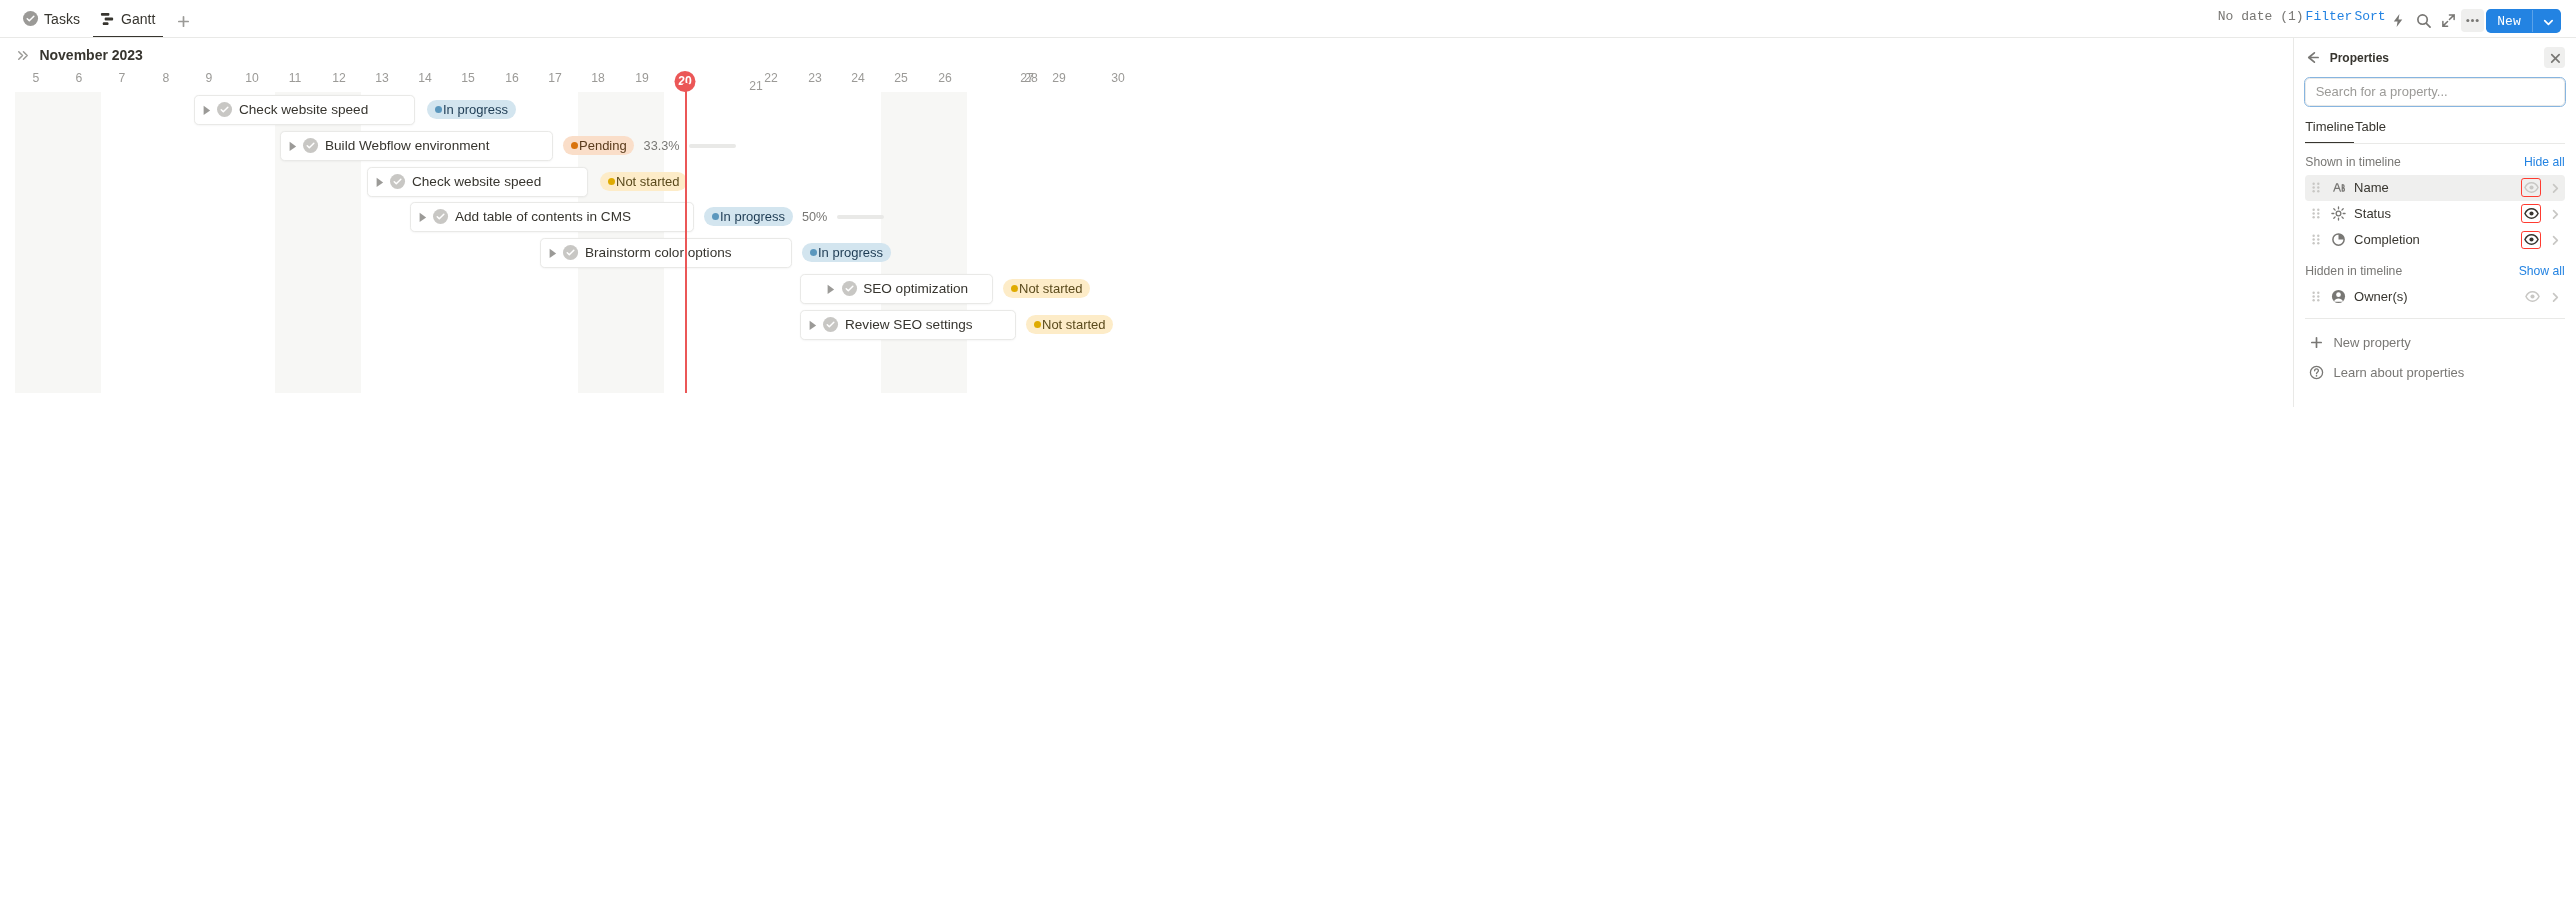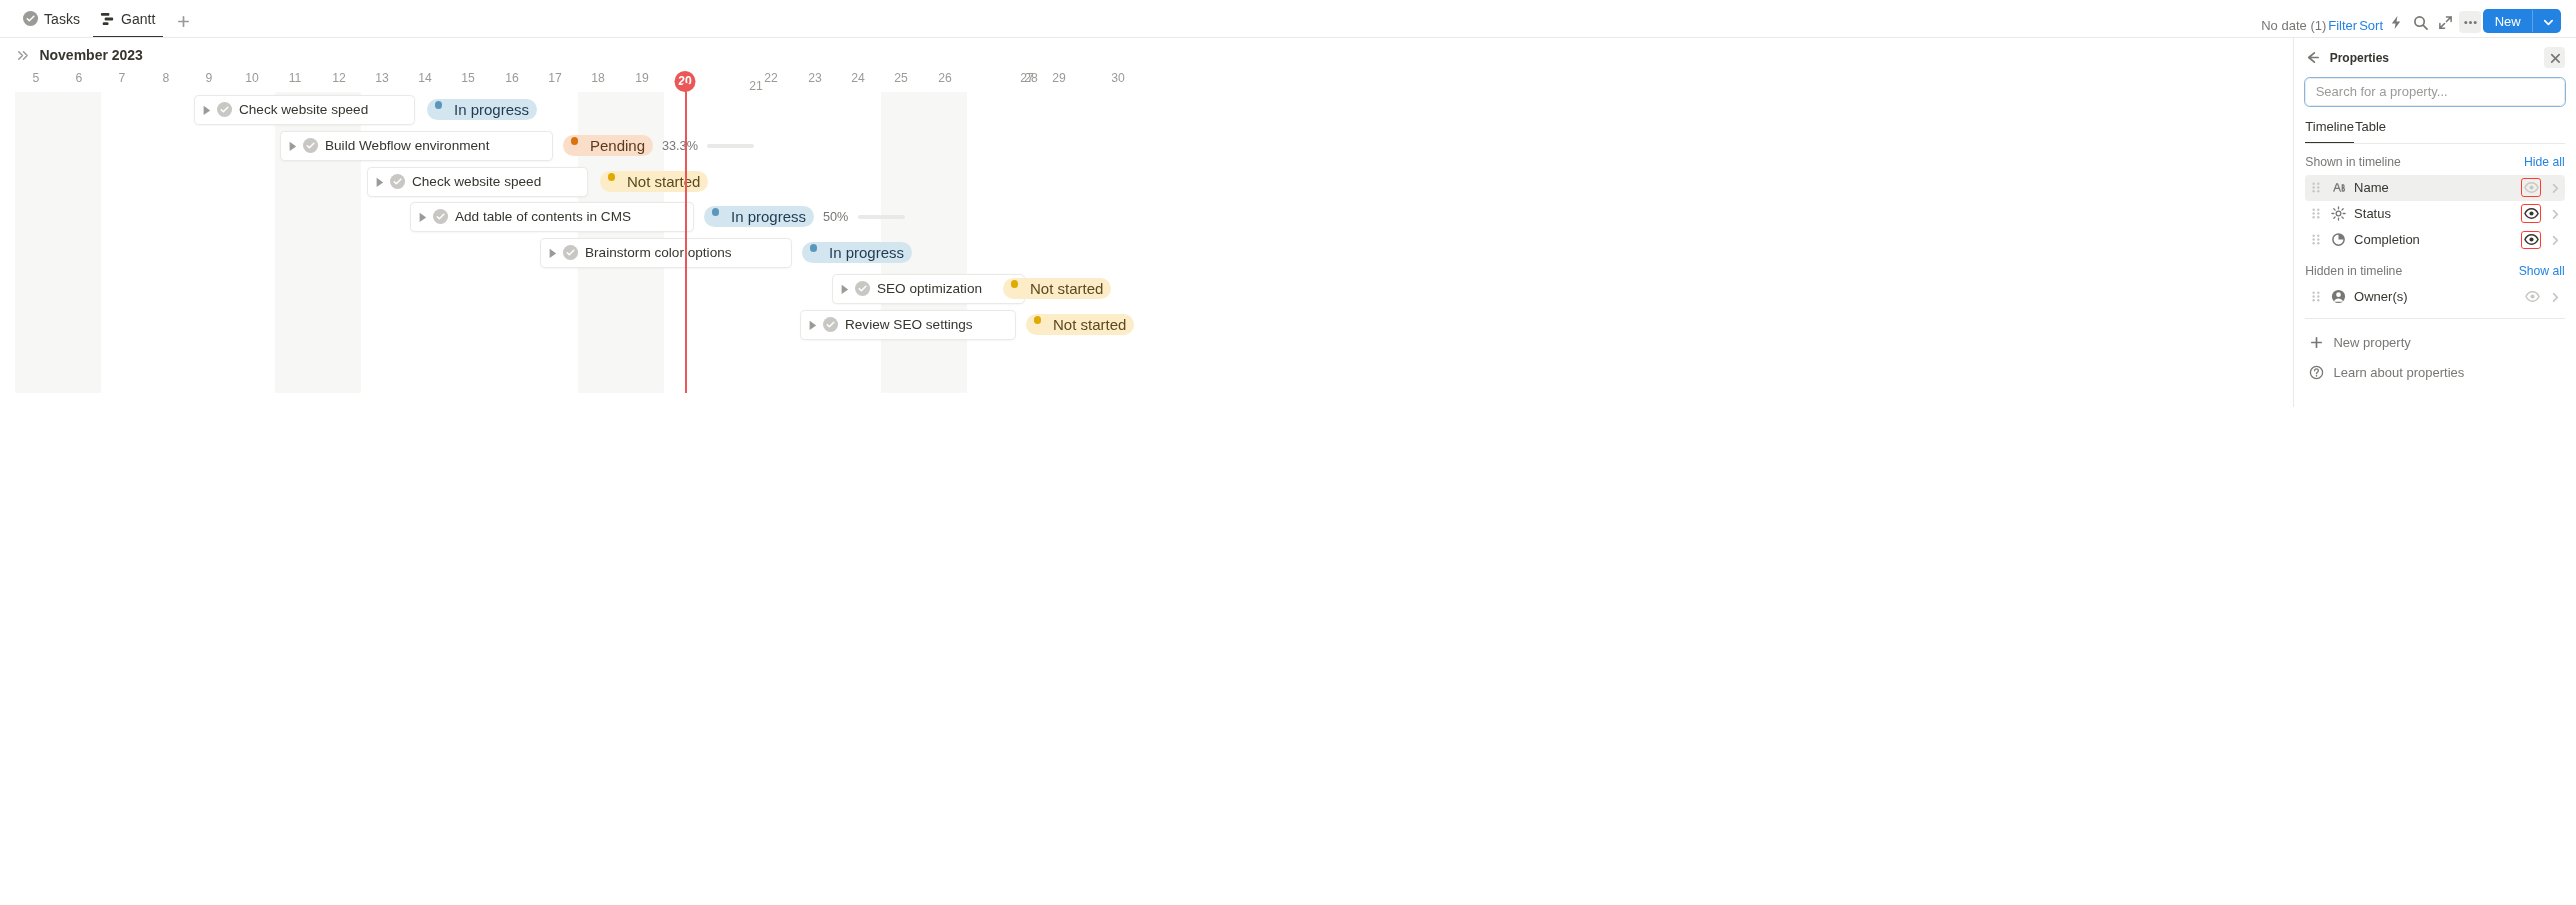--- a/index.html
+++ b/index.html
@@ -6,21 +6,21 @@
 body { font-family: -apple-system, BlinkMacSystemFont, "Segoe UI", Helvetica, Arial, sans-serif; font-size: 13px; color: #37352f; background: #fff; }
 
 
 .topbar { display: flex; align-items: center; justify-content: space-between; padding: 5.6px 15px 0 15px; height: 38px; border-bottom: 0.9px solid #e9e9e7; }
 .tabs { display: flex; align-items: center; gap: 5.6px; }
 .tab { display: flex; align-items: center; gap: 5.6px; padding: 5.6px 7.5px 9.4px 7.5px; cursor: pointer; color: #37352f; font-size: 14px; }
 .tab.active { border-bottom: 1.9px solid #37352f; font-weight: 500; }
 .tab .icon { display: flex; align-items: center; }
 .tabs .add { color: #9b9a97; cursor: pointer; padding: 3.8px; margin-left: 3.8px; }
 
-.top-right { display: flex; align-items: flex-end; gap: 2px; }
+.top-right { display: flex; align-items: flex-start; gap: 2px; font-family: Liberation Mono, monospace; }
 .top-right .muted { color: #787774; font-size: 13px; }
 .top-right .link { color: #2383e2; font-size: 13px; cursor: pointer; }
 .top-right .icon-btn { color: #787774; cursor: pointer; display: flex; align-items: center; justify-content: center; width: 22.6px; height: 22.6px; border-radius: 3.8px; }
 .top-right .more-btn { background: #efefee; }
 .new-btn { display: flex; align-items: center; background: #2383e2; color: #fff; border-radius: 4.7px; overflow: hidden; cursor: pointer; }
 .new-btn .lbl { padding: 4.7px 11.3px; font-size: 13px; font-weight: 500; }
 .new-btn .chev { padding: 4.7px 7.5px; border-left: 0.9px solid rgba(255,255,255,0.25); display:flex; align-items:center;}
 
 
 .main { display: flex; height: calc(100% - 38px); }
@@ -43,21 +43,21 @@
 .today-line { position: absolute; top: -5.6px; bottom: 0; width: 1.9px; background: #eb5757; z-index: 5; }
 .today-dot { position: absolute; top: -9.4px; width: 7.5px; height: 7.5px; border-radius: 50%; background: #eb5757; transform: translateX(-2.8px); z-index: 6; }
 
 .task-row { position: absolute; left: 0; right: 0; height: 36px; }
 .task-bar { position: absolute; top: 2.8px; height: 30px; display: flex; align-items: center; background: #fff; border: 0.9px solid #e9e9e7; border-radius: 4.7px; box-shadow: 0 0.9px 1.9px rgba(0,0,0,0.04); padding: 0 1.9px 0 3.8px; gap: 5.6px; }
 .task-bar .caret { color: #9b9a97; display:flex; }
 .task-bar .check { color: #c8c7c4; display:flex; }
 .task-bar .name { font-size: 13.6px; font-weight: 500; white-space: nowrap; padding-right: 3.8px; }
 .task-extras { position: absolute; top: 2.8px; height: 30px; display: flex; align-items: center; gap: 9.4px; }
 
-.status-pill { display: inline-flex; align-items: flex-start; gap: 12px; padding: 1.9px 7.5px; border-radius: 11.3px; font-size: 15px; }
+.status-pill { display: inline-flex; align-items: center; gap: 1px; padding: 1.9px 7.5px; border-radius: 11.3px; font-size: 13px; }
 .status-pill .dot { width: 7.5px; height: 7.5px; border-radius: 50%; }
 .status-inprogress { background: #d3e5ef; color: #1d3b53;}
 .status-inprogress .dot { background: #5b97bd; }
 .status-pending { background: #fadec9; color: #5a3b1c;}
 .status-pending .dot { background: #d9730d; }
 .status-notstarted { background: #fdecc8; color: #5a4a1c;}
 .status-notstarted .dot { background: #dfab01; }
 
 .pct { font-size: 12.7px; color: #787774; }
 .prog { width: 47px; height: 3.8px; background: #e9e9e7; border-radius: 1.9px; overflow: hidden; }
@@ -403,21 +403,21 @@
     <span class="name">Brainstorm color options</span>
           </div>
           <div class="task-extras" style="left: 787px;">
             <span class="status-pill status-inprogress">
               <span class="dot"></span>
               <span>In progress</span>
             </span>
           </div>
         </div>
         <div class="task-row" style="top: 179px;">
-          <div class="task-bar" style="left: 817px; min-width: 193px;">
+          <div class="task-bar" style="left: 785px; min-width: 193px; justify-content: center;">
     <span class="caret">
               <svg width="13" height="13" viewBox="0 0 14 14">
                 <use href="#i-caret-right"></use>
               </svg>
             </span>
     <span class="check">
               <svg width="16" height="16" viewBox="0 0 17 17">
                 <use href="#i-check-circle"></use>
               </svg>
             </span>

